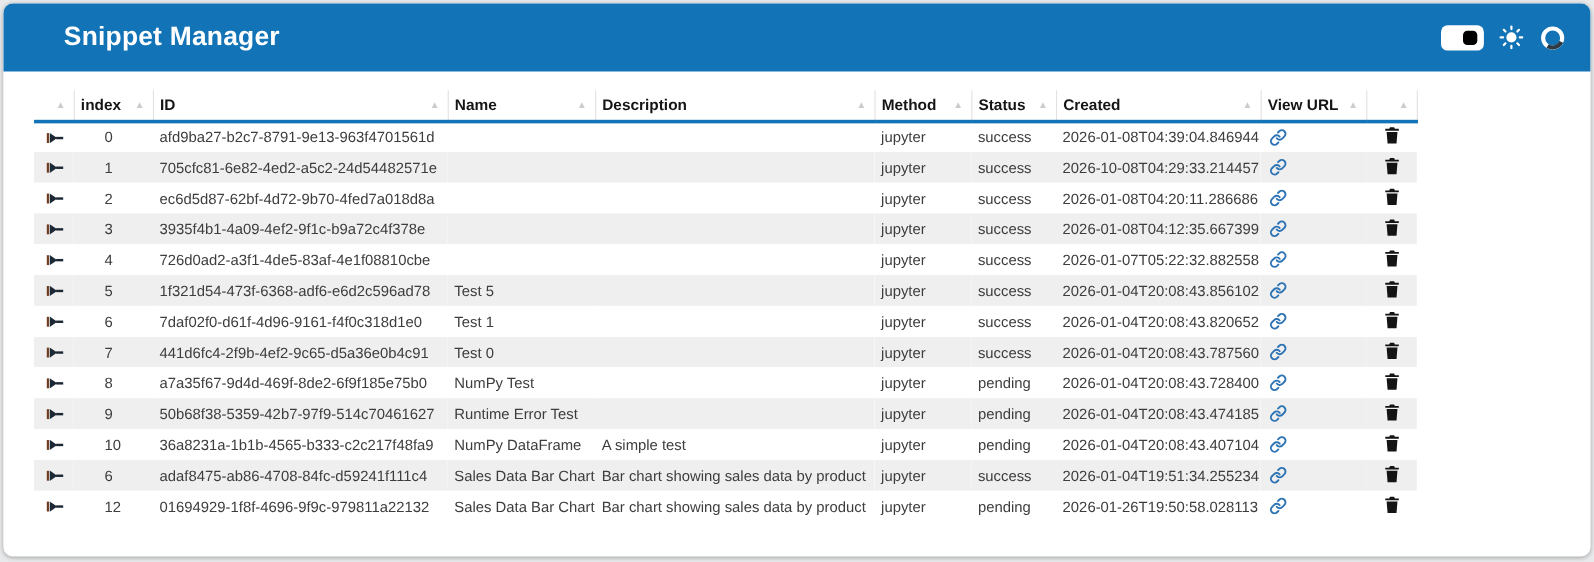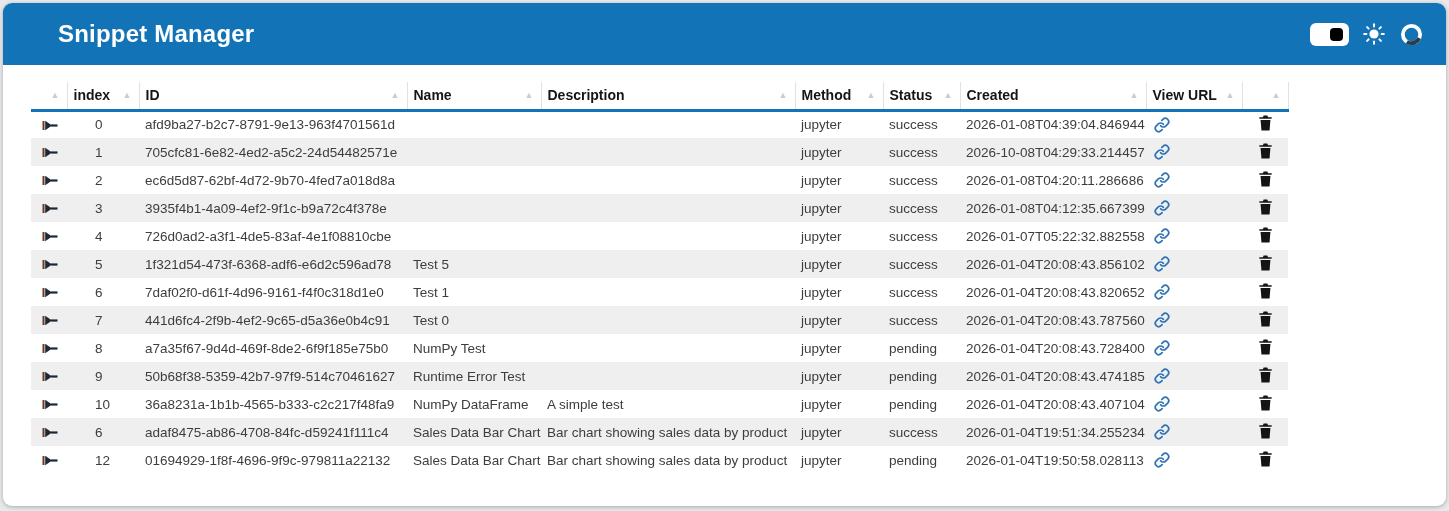--- a/index.html
+++ b/index.html
@@ -600,21 +600,21 @@
                   <path d="M3.2 0.8 L10 5.5 L3.2 10.2 Z" fill="#1d2835"></path>
                   <rect x="9" y="4.4" width="6.5" height="2.2" fill="#1d2835"></rect>
                 </svg>
               </span></td>
             <td class="cell-index">12</td>
             <td>01694929-1f8f-4696-9f9c-979811a22132</td>
             <td>Sales Data Bar Chart</td>
             <td>Bar chart showing sales data by product</td>
             <td>jupyter</td>
             <td>pending</td>
-            <td>2026-01-04T19:50:58.028113</td>
+            <td>2026-01-26T19:50:58.028113</td>
             <td class="cell-view"><span class="view-link">
                 <span>
                   <svg width="16" height="16" viewBox="0 0 24 24" fill="none" stroke="#2e74b5" stroke-width="2.6" stroke-linecap="round">
                     <path d="M10 13a5 5 0 0 0 7.54.54l3-3a5 5 0 0 0-7.07-7.07l-1.72 1.71"></path>
                     <path d="M14 11a5 5 0 0 0-7.54-.54l-3 3a5 5 0 0 0 7.07 7.07l1.71-1.71"></path>
                   </svg>
                 </span>
               </span></td>
             <td class="cell-del"><span class="del-btn">
                 <span><svg width="15" height="16" viewBox="0 0 24 26" fill="#141414">

